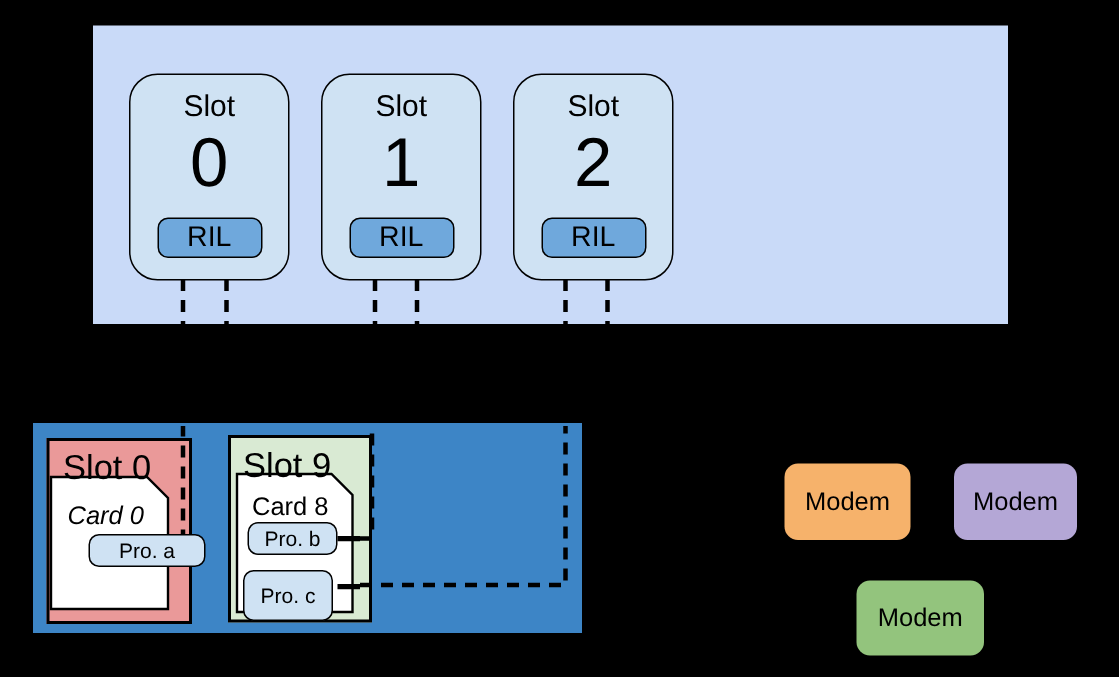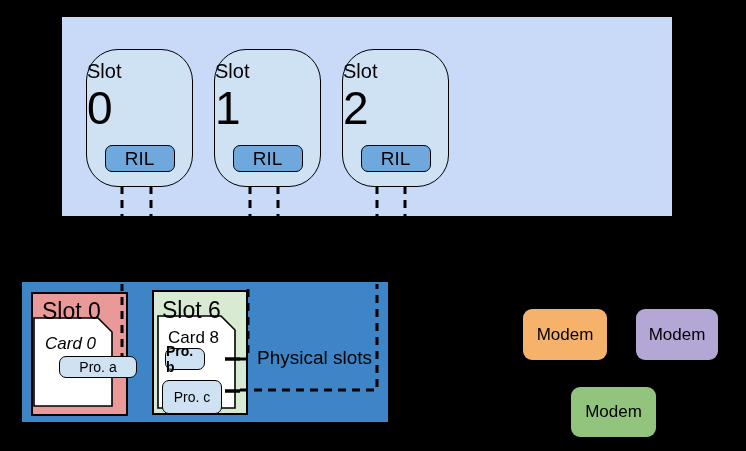--- a/index.html
+++ b/index.html
@@ -21,23 +21,23 @@
 
   
   .logical-container {
     left: 62px; top: 17px; width: 610px; height: 199px;
     background: var(--logical_bg, #c9daf8);
   }
   .lslot {
     top: 49px; width: 107px; height: 138px;
     background: var(--slot_bg, #cfe2f3);
     border: 1.5px solid var(--line, #000);
-    border-radius: 32px;
+    border-radius: 19px;
     box-sizing: border-box;
-    display: flex; flex-direction: column; align-items: flex-start;
+    display: flex; flex-direction: column; align-items: center;
   }
   .lslot-title { margin-top: 10px; font-size: 20px; line-height: 1.15; }
   .lslot-num   { margin-top: 1px;  font-size: 46px; line-height: 1.05; }
   .ril {
     position: absolute; bottom: 14px; left: 50%; transform: translateX(-50%);
     width: 70px; height: 27px;
     background: var(--ril_bg, #6fa8dc);
     border: 1.5px solid var(--line, #000);
     border-radius: 7px;
     box-sizing: border-box;
@@ -65,21 +65,21 @@
   .card2-label { left: 168px; top: 328px; }
   .profile {
     box-sizing: border-box;
     background: var(--profile_bg, #cfe2f3);
     border: 1.5px solid var(--line, #000);
     border-radius: 7px;
     display: flex; align-items: center; justify-content: center;
     font-size: 14px;
   }
   .pro-a { left: 59px;  top: 356px; width: 78px; height: 22px; }
-  .pro-b { left: 165px; top: 348px; width: 40px; height: 22px; font-weight: bold; }
+  .pro-b { left: 165px; top: 348px; width: 60px; height: 22px; }
   .pro-c { left: 162px; top: 380px; width: 60px; height: 34px; }
   .physical-label { left: 257px; top: 347px; font-size: 19px; }
 
   
   .modem {
     border-radius: 9px;
     display: flex; align-items: center; justify-content: center;
     font-size: 17px;
   }
   .modem-0 { left: 523px; top: 309px; width: 84px; height: 51px; background: var(--modem_orange, #f6b26b); }
@@ -140,24 +140,23 @@
     <polyline class="dashed" points="240,359 248,359 248,284"></polyline>
 
     <path class="solid" d="M225 391 H240"></path>
     <polyline class="dashed" points="240,390 377,390 377,284"></polyline>
   </svg>
 
   <div class="abs layer3 pslot-label pslot0-label">Slot 0</div>
   <div class="abs layer3 card-label card0-label">Card 0</div>
   <div class="abs layer3 profile pro-a">Pro. a</div>
 
-  <div class="abs layer3 pslot-label pslot1-label">Slot 6</div>
+  <div class="abs layer3 pslot-label pslot1-label">Slot 9</div>
   <div class="abs layer3 card-label card2-label">Card 8</div>
   <div class="abs layer3 profile pro-b">Pro. b</div>
   <div class="abs layer3 profile pro-c">Pro. c</div>
 
-  <div class="abs layer3 physical-label">Physical slots</div>
 
   <div class="abs layer3 modem modem-0">Modem</div>
   <div class="abs layer3 modem modem-1">Modem</div>
   <div class="abs layer3 modem modem-2">Modem</div>
 
 </div>
 
 </body></html>

